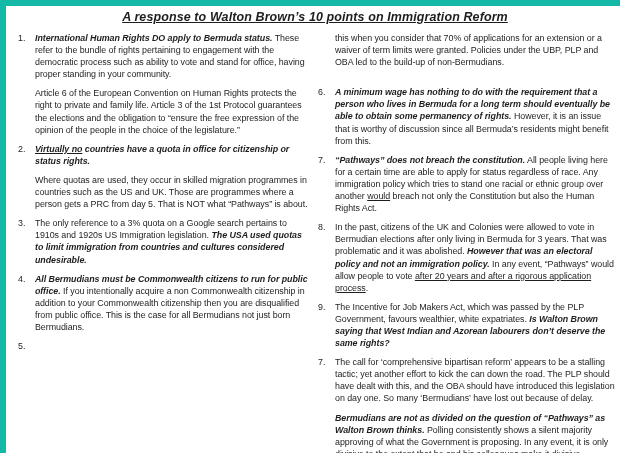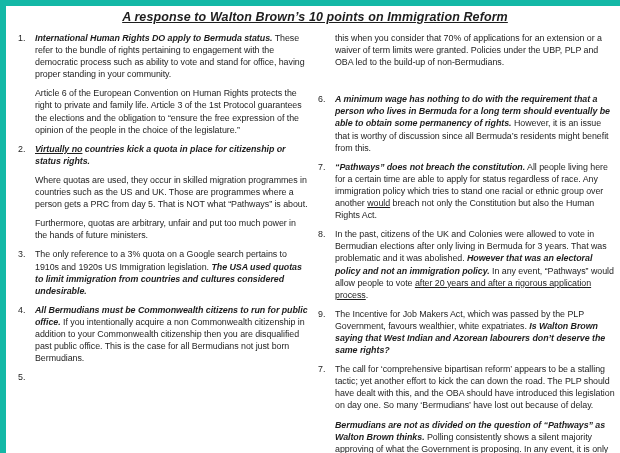--- a/index.html
+++ b/index.html
@@ -25,47 +25,46 @@
     letter-spacing: -0.05px;
   }
   .col.left { left: 12px; width: 292px; }
   .col.right { left: 312px; width: 300px; }
   .item { position: relative; padding-left: 17px; margin-bottom: 7px; }
   .num { position: absolute; left: 0; top: 0; }
   .para { margin: 0 0 7px 0; }
   .para:last-child { margin-bottom: 0; }
   .b { font-weight: bold; font-style: italic; }
   .u { text-decoration: underline; }
-  .cont { padding-left: 17px; margin-bottom: 25px; }
+  .cont { padding-left: 17px; margin-bottom: 18px; }
 </style>
 </head>
 <body>
 
 <div class="page">
   <div class="title">A response to Walton Brown’s 10 points on Immigration Reform</div>
 
   <div class="col left" id="col-left">
       <div class="item">
         <span class="num">1.</span>
         <div class="para"><span class="b">International Human Rights DO apply to Bermuda status.</span><span> These refer to the bundle of rights pertaining to engagement with the democratic process such as ability to vote and stand for office, having proper standing in your community.</span></div>
         <div class="para"><span>Article 6 of the European Convention on Human Rights protects the right to private and family life. Article 3 of the 1st Protocol guarantees the elections and the obligation to “ensure the free expression of the opinion of the people in the choice of the legislature.”</span></div>
       </div>
       <div class="item">
         <span class="num">2.</span>
-        <div class="para"><span class="b u">Virtually no</span><span class="b"> countries kick a quota in place for citizenship or status rights.</span></div>
+        <div class="para"><span class="b u">Virtually no</span><span class="b"> countries have a quota in office for citizenship or status rights.</span></div>
         <div class="para"><span>Where quotas are used, they occur in skilled migration programmes in countries such as the US and UK. Those are programmes where a person gets a PRC from day 5. That is NOT what “Pathways” is about.</span></div>
-        <div class="para"><span>Furthermore, quotas are arbitrary, unfair and put too much power in the hands of future ministers.</span></div>
       </div>
       <div class="item">
         <span class="num">3.</span>
         <div class="para"><span>The only reference to a 3% quota on a Google search pertains to 1910s and 1920s US Immigration legislation. </span><span class="b">The USA used quotas to limit immigration from countries and cultures considered undesirable.</span></div>
       </div>
       <div class="item">
         <span class="num">4.</span>
-        <div class="para"><span class="b">All Bermudians must be Commonwealth citizens to run for public office.</span><span> If you intentionally acquire a non Commonwealth citizenship in addition to your Commonwealth citizenship then you are disqualified past public office. This is the case for all Bermudians not just born Bermudians.</span></div>
+        <div class="para"><span class="b">All Bermudians must be Commonwealth citizens to run for public office.</span><span> If you intentionally acquire a non Commonwealth citizenship in addition to your Commonwealth citizenship then you are disqualified from public office. This is the case for all Bermudians not just born Bermudians.</span></div>
       </div>
       <div class="item">
         <span class="num">5.</span>
         <div class="para"></div>
       </div>
     </div>
   <div class="col right" id="col-right">
       <div class="cont">this when you consider that 70% of applications for an extension or a waiver of term limits were granted. Policies under the UBP, PLP and OBA led to the build-up of non-Bermudians.</div>
       <div class="item">
         <span class="num">6.</span>

